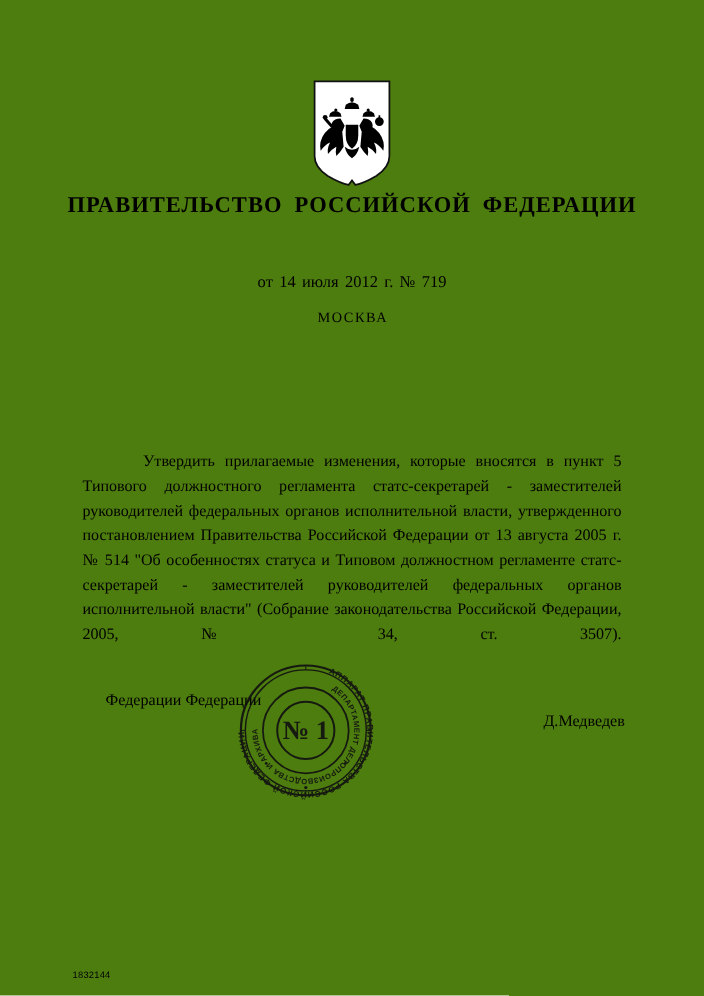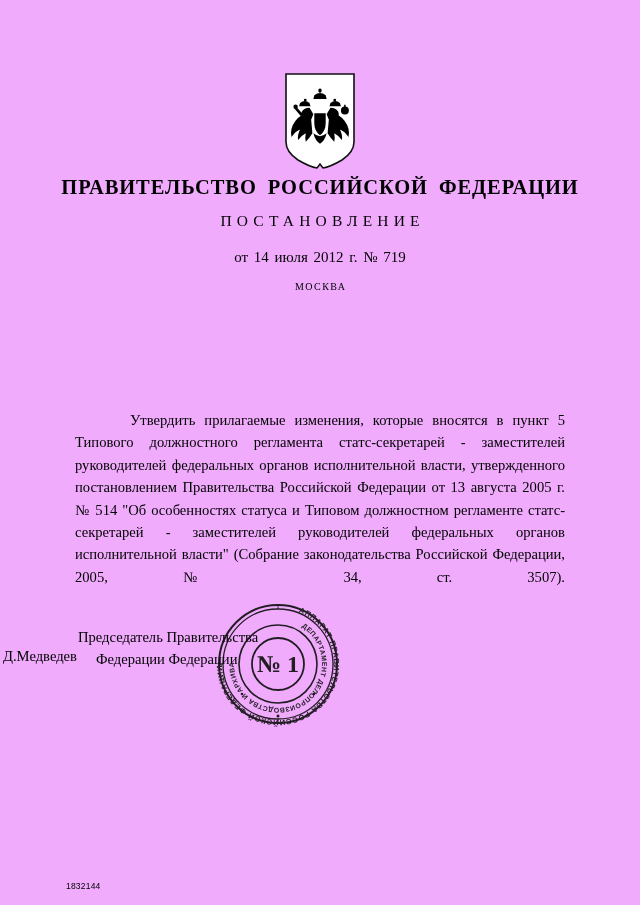--- a/index.html
+++ b/index.html
@@ -12,21 +12,21 @@
     height: 905px;
     position: relative;
     font-family: "Liberation Serif", "DejaVu Serif", serif;
     color: #000000;
     overflow: hidden;
   }
 
   .page {
     position: absolute;
     inset: 0;
-    background: #f0abfc;
+    background: #4d7c0f;
   }
 
   
   .emblem-wrap {
     position: absolute;
     left: 0;
     right: 0;
     top: 72px;
     display: flex;
     justify-content: center;
@@ -64,21 +64,21 @@
     top: 249px;
     text-align: center;
     font-size: 15px;
     word-spacing: 2px;
   }
   .hdr-city {
     position: absolute;
     left: 0; right: 0;
     top: 281px;
     text-align: center;
-    font-size: 10px;
+    font-size: 13px;
     letter-spacing: 1.4px;
     text-indent: 1.4px;
   }
 
   
   .doc-title {
     position: absolute;
     left: 72px;
     width: 496px;
     top: 318px;
@@ -120,24 +120,24 @@
     position: absolute;
     left: 78px;
     top: 626px;
     font-size: 14.6px;
     line-height: 22px;
   }
   .sign-line2 { padding-left: 18px; }
 
   .sign-name {
     position: absolute;
-    left: 3px;
+    left: 16px;
     right: 72px;
     top: 648px;
-    text-align: left;
+    text-align: right;
     font-size: 14.6px;
   }
 
   
   .stamp {
     position: absolute;
     left: 212px;
     top: 598px;
     width: 132px;
     height: 132px;
@@ -192,31 +192,29 @@
           <path d="M22,-10 a4.2,4.2 0 1 1 8.4,0 a4.2,4.2 0 1 1 -8.4,0 Z"></path>
           <path d="M25.4,-16 h1.6 v3 h-1.6 Z"></path>
 
           <path d="M-7,14 q7,6 14,0 q-2,8 -7,11 q-5,-3 -7,-11 Z"></path>
         </g>
       </svg>
     </div>
   </div>
 
   <div class="hdr-org">ПРАВИТЕЛЬСТВО РОССИЙСКОЙ ФЕДЕРАЦИИ</div>
-  <div class="hdr-doctype">ПОСТАНОВЛЕНИЕ</div>
   <div class="hdr-date">от 14 июля 2012 г.  №  719</div>
   <div class="hdr-city">МОСКВА</div>
 
 
   <div class="body-block">
     <p class="last-natural">Утвердить прилагаемые изменения, которые вносятся в пункт 5 Типового должностного регламента статс-секретарей - заместителей руководителей федеральных органов исполнительной власти, утвержденного постановлением Правительства Российской Федерации от 13 августа 2005 г. № 514 "Об особенностях статуса и Типовом должностном регламенте статс-секретарей - заместителей руководителей федеральных органов исполнительной власти" (Собрание законодательства Российской Федерации, 2005, № 34, ст. 3507).</p>
   </div>
 
   <div class="sign-block">
-    <div class="sign-line1">Председатель Правительства</div>
     <div class="sign-line2">Федерации Федерации</div>
   </div>
   <div class="sign-name">Д.Медведев</div>
 
   <div class="stamp">
     <svg viewBox="0 0 132 132" width="132" height="132" xmlns="http://www.w3.org/2000/svg">
       <defs>
         <path id="ringOuter" d="M66,66 m0,-56 a56,56 0 1,1 -0.1,0 Z"></path>
         <path id="ringInner" d="M66,66 m0,-44 a44,44 0 1,1 -0.1,0 Z"></path>
       </defs>

